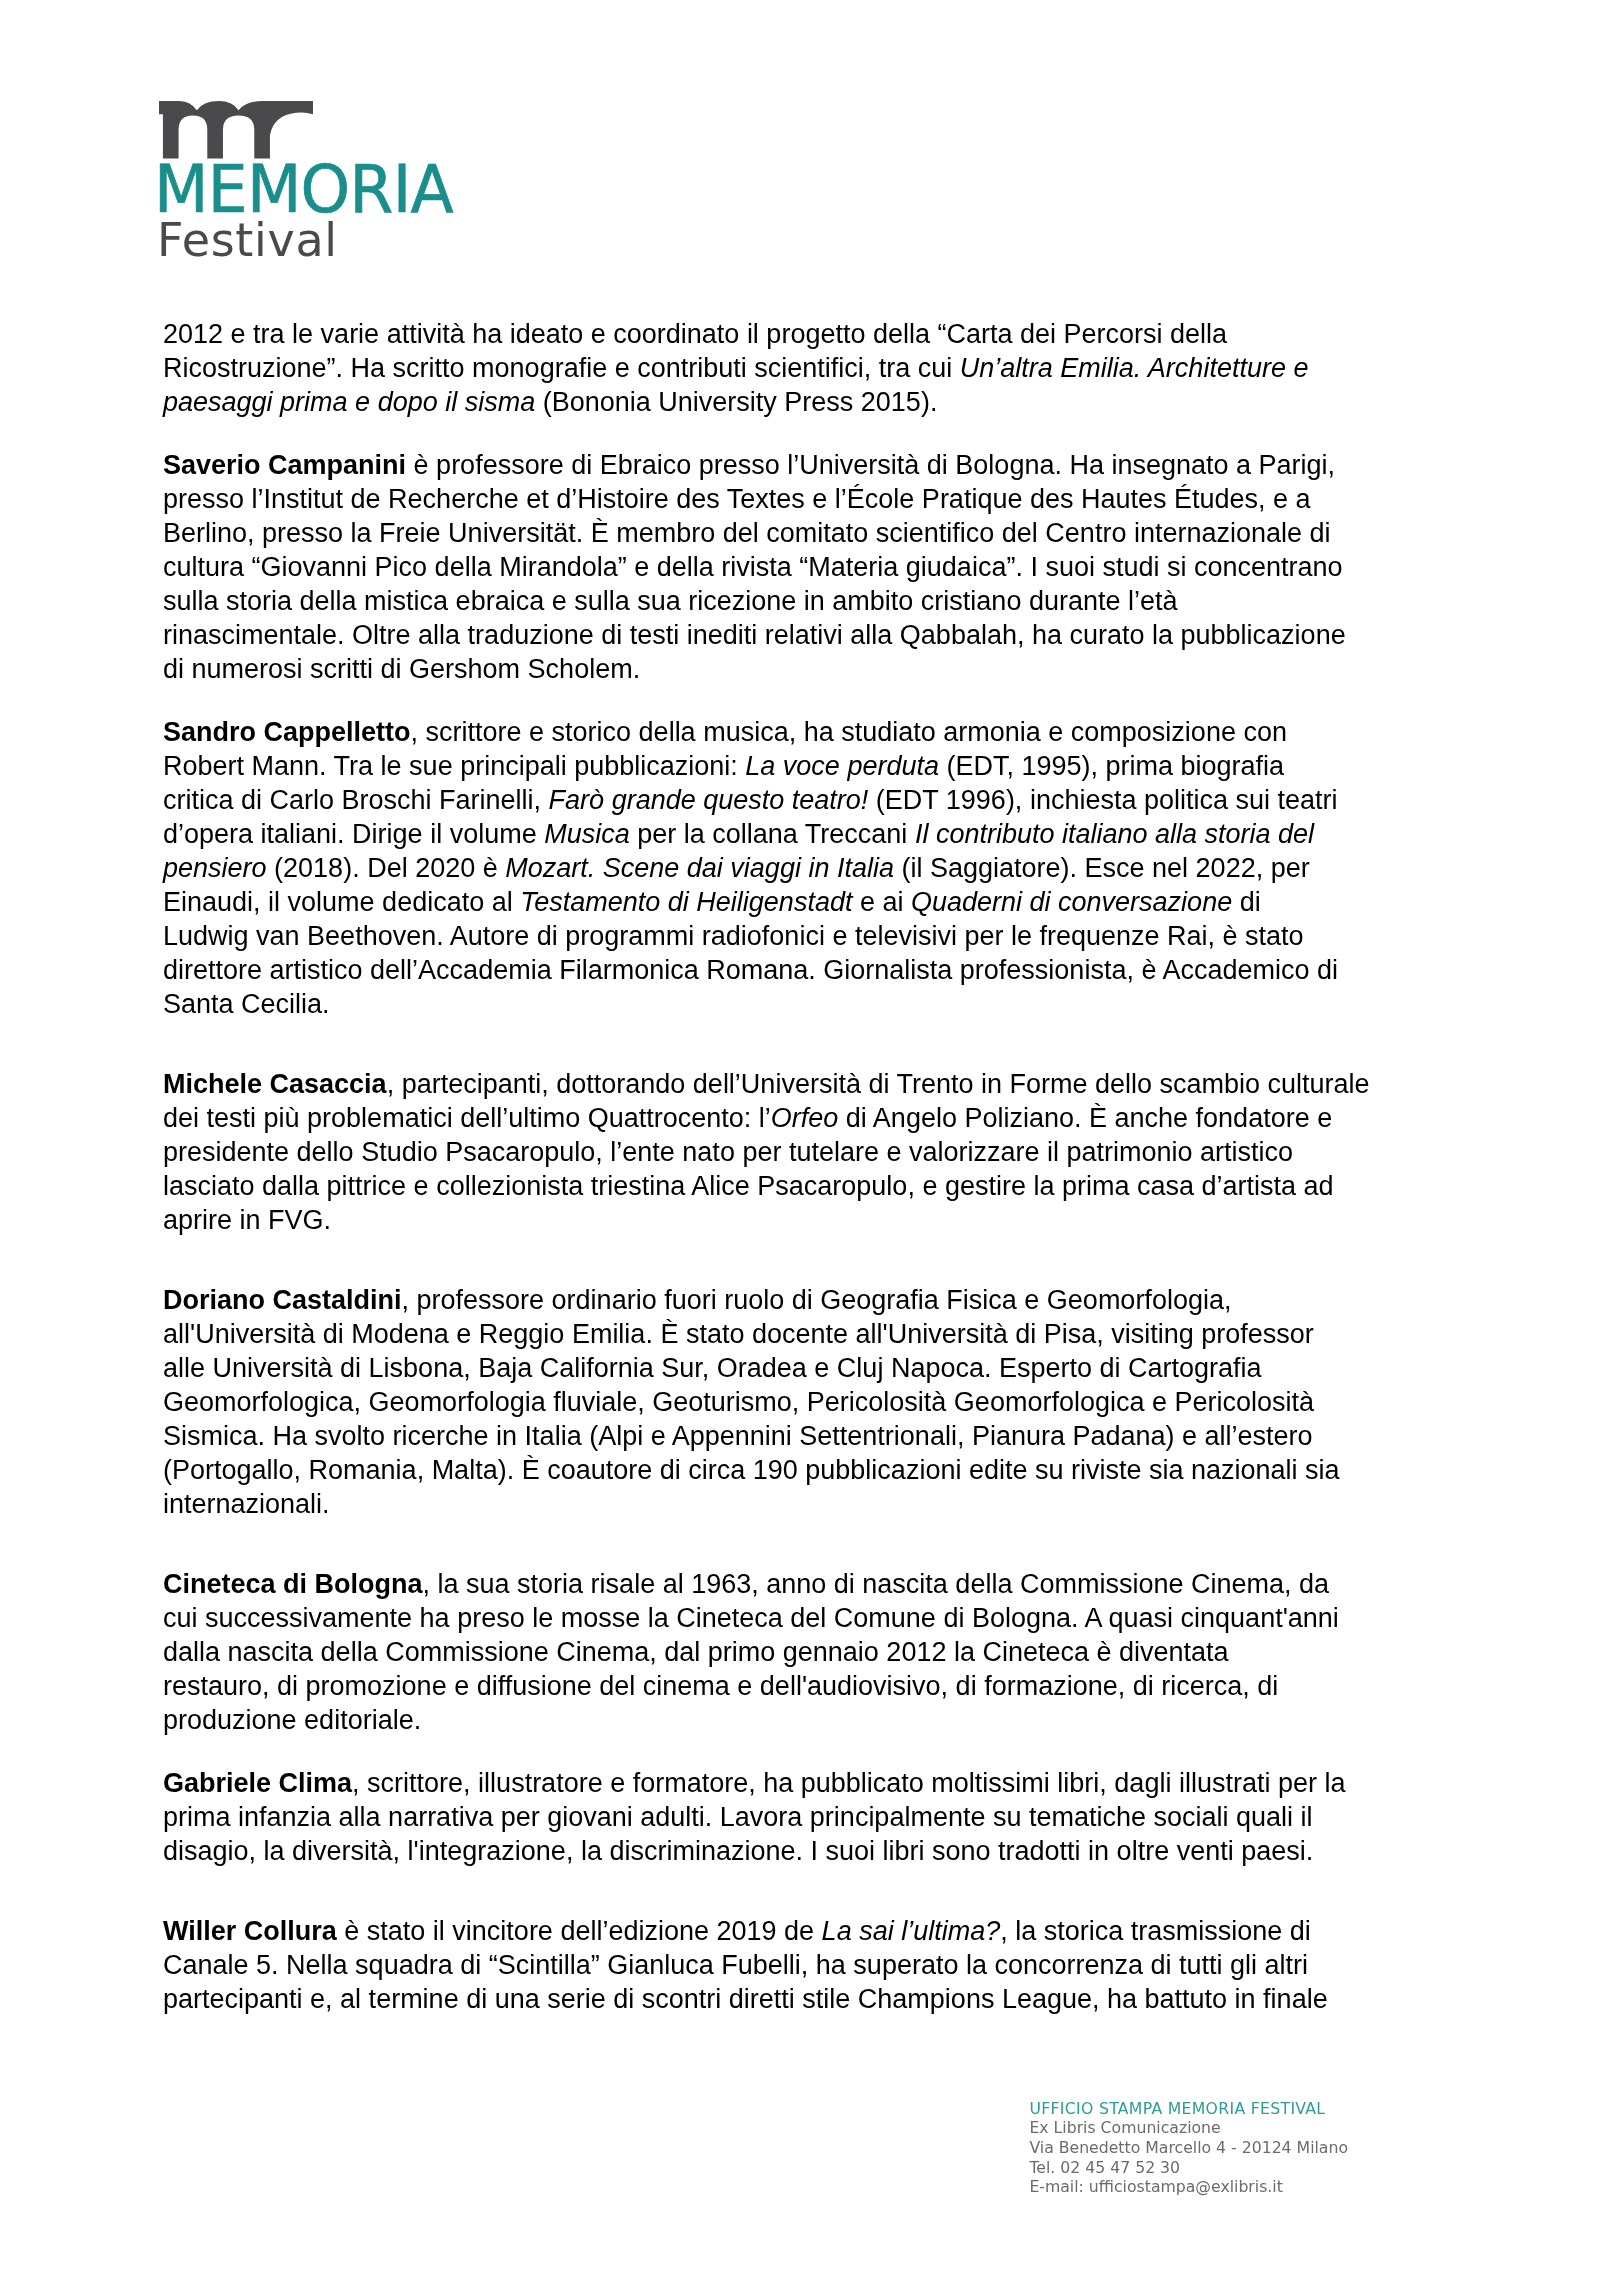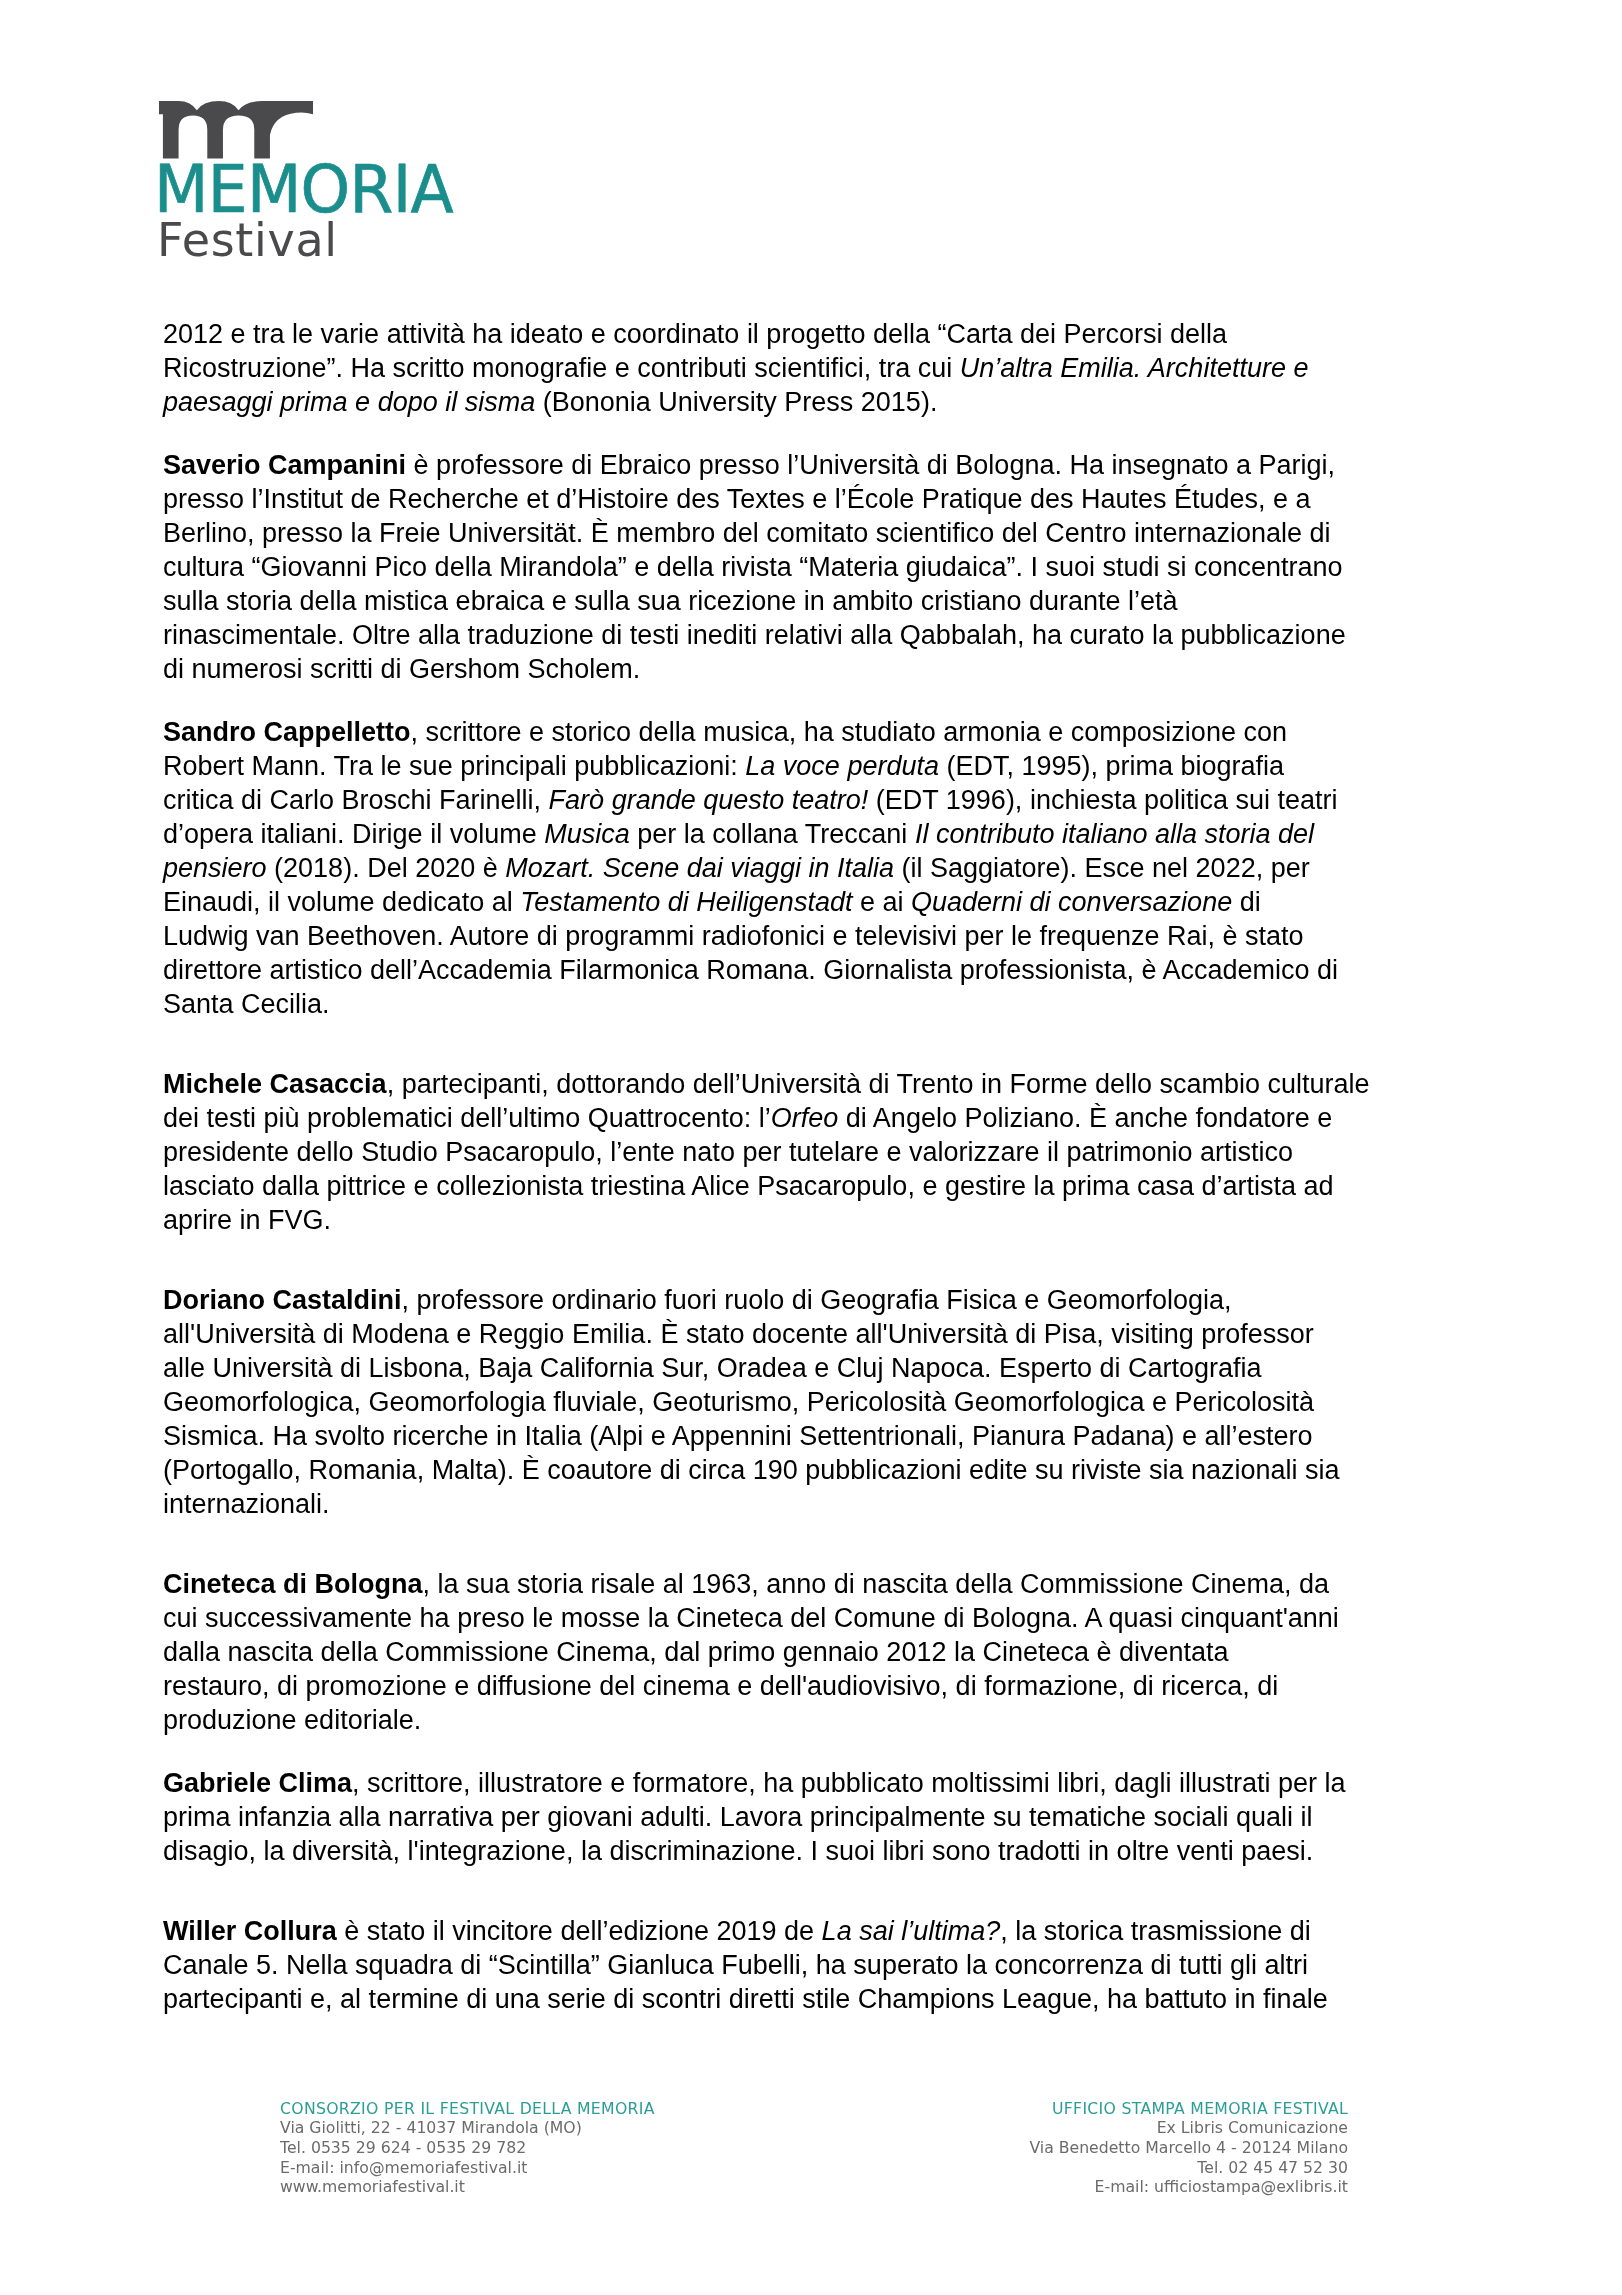--- a/index.html
+++ b/index.html
@@ -90,21 +90,21 @@
       font-family: "DejaVu Sans", sans-serif;
       font-size: 15.7px;
       line-height: 19.6px;
       color: #6b6b6b;
       white-space: nowrap;
     }
     .footer-right {
       position: absolute;
       right: 274px;
       top: 11.8px;
-      text-align: right;
+      text-align: left;
       font-family: "DejaVu Sans", sans-serif;
       font-size: 15.7px;
       line-height: 19.6px;
       color: #6b6b6b;
       white-space: nowrap;
     }
     .footer-title {
       color: #2a9d96;
       letter-spacing: 0.3px;
     }
@@ -183,27 +183,20 @@
     </div>
   <div class="gap-large"></div>
   <div class="para">
       <span class="line"><b>Willer Collura</b><span> è stato il vincitore dell’edizione 2019 de </span><i>La sai l’ultima?</i><span>, la storica trasmissione di</span></span>
       <span class="line"><span>Canale 5. Nella squadra di “Scintilla” Gianluca Fubelli, ha superato la concorrenza di tutti gli altri</span></span>
       <span class="line"><span>partecipanti e, al termine di una serie di scontri diretti stile Champions League, ha battuto in finale</span></span>
     </div>
 </div>
 
 <div class="footer">
-  <div class="footer-left">
-    <span class="footer-line footer-title">CONSORZIO PER IL FESTIVAL DELLA MEMORIA</span>
-    <span class="footer-line">Via Giolitti, 22  - 41037 Mirandola (MO)</span>
-    <span class="footer-line">Tel. 0535 29 624 - 0535 29 782</span>
-    <span class="footer-line">E-mail: info@memoriafestival.it</span>
-    <span class="footer-line">www.memoriafestival.it</span>
-  </div>
   <div class="footer-right">
     <span class="footer-line footer-title">UFFICIO STAMPA MEMORIA FESTIVAL</span>
     <span class="footer-line">Ex Libris Comunicazione</span>
     <span class="footer-line">Via Benedetto Marcello 4 - 20124 Milano</span>
     <span class="footer-line">Tel. 02 45 47 52 30</span>
     <span class="footer-line">E-mail: ufficiostampa@exlibris.it</span>
   </div>
 </div>
 
 

